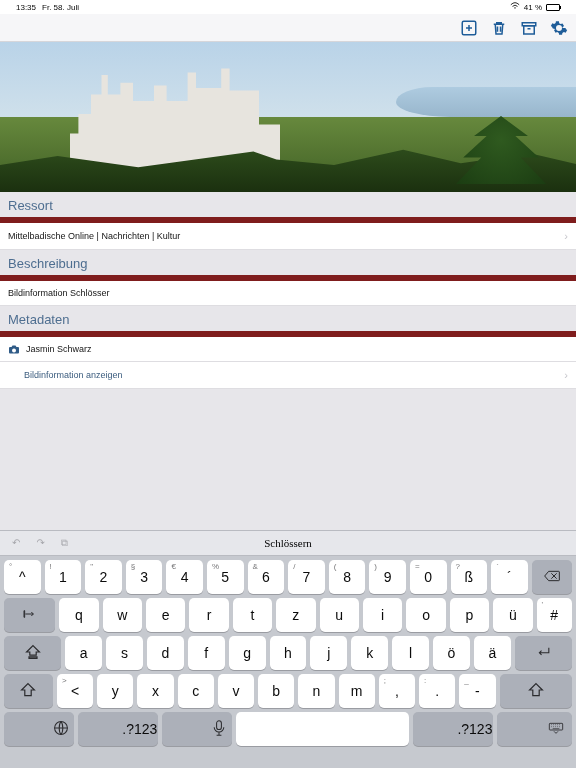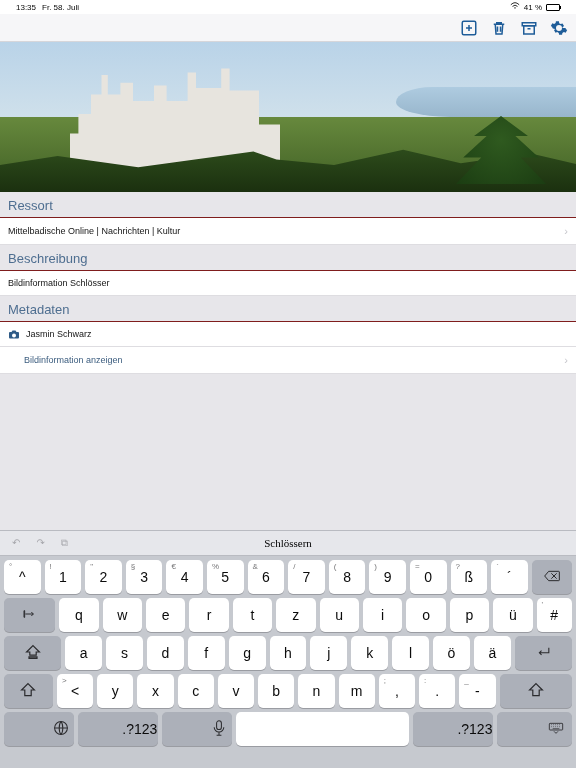--- a/index.html
+++ b/index.html
@@ -39,21 +39,21 @@
     background:linear-gradient(#aecbe0,#98b6cc); border-radius:40% 0 0 60%/100% 0 0 100%;}
   .forest { position:absolute; bottom:0; left:0; right:0; height:45px;
     background: linear-gradient(180deg,#2e4d1c,#1b300f); clip-path: polygon(0 40%,10% 20%,24% 45%,44% 10%,48% 28%,58% 40%,70% 6%,80% 36%,92% 14%,100% 38%,100% 100%,0 100%);}
   .foretree{position:absolute;bottom:-4px;right:30px;width:90px;height:80px;background:radial-gradient(circle at 50% 30%,#2f5a1f,#183810);clip-path:polygon(50% 0,80% 25%,66% 25%,92% 52%,72% 52%,100% 85%,0 85%,28% 52%,8% 52%,34% 25%,20% 25%);}
 
   
   .section-title {
     font-size: 13px; color:#4e6e90; padding: 6px 8px 4px; font-weight: 500;
   }
   .row {
-    background:#fff; border-top:1px solid #7f1d1d; border-bottom:1px solid #dedde1;
+    background:#fff; border-top:6px solid #7f1d1d; border-bottom:1px solid #dedde1;
     padding:7px 8px; font-size:9px; color:#151515; display:flex; align-items:center;
     justify-content:space-between;
   }
   .row + .row { border-top:none;padding-left:24px; }
   .row .left { display:flex; align-items:center; gap:6px;}
   .chev { color:#c6c6cb; font-size:11px; }
   .cam-icon{width:12px;height:10px;color:#2f5b87;}
   .cam-icon svg{width:100%;height:100%;fill:currentColor;}
   .row.link { color:#3c5d7f; }
 

